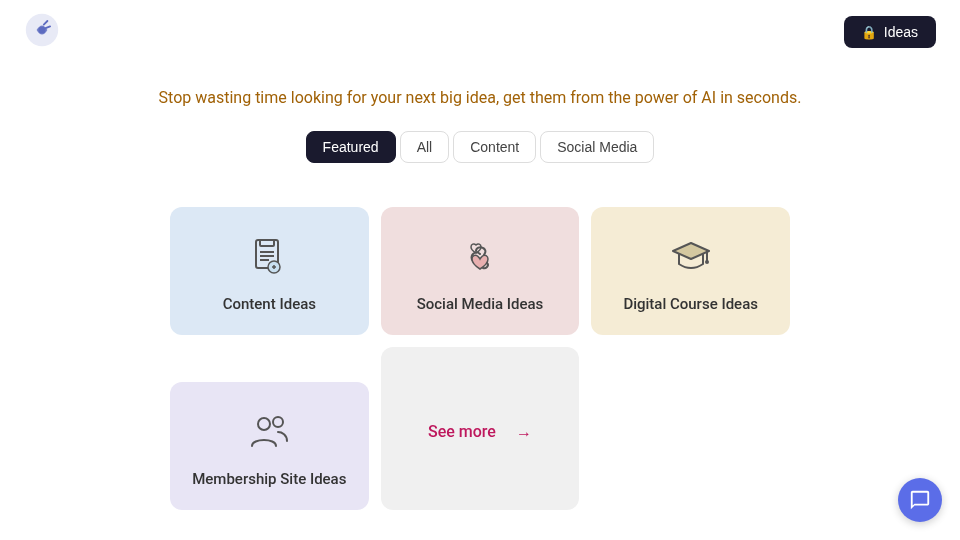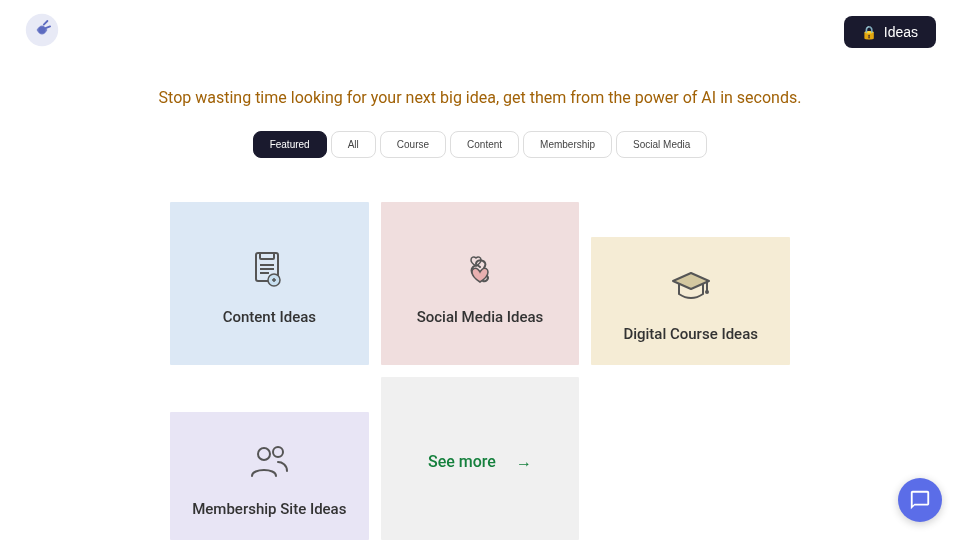--- a/index.html
+++ b/index.html
@@ -64,21 +64,21 @@
       display: flex;
       justify-content: center;
       gap: 4px;
       margin-bottom: 24px;
     }
     .filter-tab {
       padding: 7px 16px;
       border-radius: 8px;
       border: 1px solid #ddd;
       background: #fff;
-      font-size: 10px;
+      font-size: 14px;
       color: #444;
       cursor: pointer;
       font-weight: 400;
     }
     .filter-tab.active {
       background: #1a1a2e;
       color: #fff;
       border-color: #1a1a2e;
       font-weight: 500;
     }
@@ -87,21 +87,21 @@
     .cards-grid {
       display: grid;
       grid-template-columns: repeat(3, 1fr);
       gap: 12px;
       padding: 0 100px;
       max-width: 820px;
       margin: 0 auto;
     }
 
     .card {
-      border-radius: 1px;
+      border-radius: 12px;
       padding: 28px 20px 22px;
       display: flex;
       flex-direction: column;
       align-items: center;
       justify-content: center;
       cursor: pointer;
       min-height: 118px;
       transition: box-shadow 0.2s;
     }
     .card-icon {
@@ -113,28 +113,28 @@
       font-size: 15px;
       font-weight: 500;
       color: #333;
       text-align: center;
     }
 
     
     .card-content    { background: #dce8f5; }
     .card-podcast    { background: #d9ede8; }
     .card-social     { background: #f0dede; }
-    .card-course     { background: #f5ecd5; margin-top: 35px; }
+    .card-course     { background: #f5ecd5; }
     .card-membership { background: #e8e5f5; margin-top: 35px; }
     .card-seemore    { background: #f0f0f0; }
 
     .see-more-label {
       font-size: 16px;
       font-weight: 500;
-      color: #15803d;
+      color: #be185d;
       display: flex;
       align-items: center;
       gap: 20px;
     }
 
     
     .footer {
       text-align: center;
       padding: 28px 0 16px;
       font-size: 13px;
@@ -185,23 +185,21 @@
     <span>Ideas</span>
   </button>
 </div>
 
 <div class="hero">
   <p>Stop wasting time looking for your next big idea, get them from the power of AI in seconds.</p>
 
   <div class="filter-tabs">
   <button class="filter-tab active">Featured</button>
       <button class="filter-tab">All</button>
-      <button class="filter-tab">Course</button>
       <button class="filter-tab">Content</button>
-      <button class="filter-tab">Membership</button>
       <button class="filter-tab">Social Media</button>
     </div>
 </div>
 
 <div class="cards-grid">
 
   <div class="card card-content">
     <div class="card-icon">
       <svg class="icon-svg" viewBox="0 0 44 44" fill="none">
         <rect x="9" y="5" width="22" height="28" rx="2" stroke="#555" stroke-width="2"></rect>

